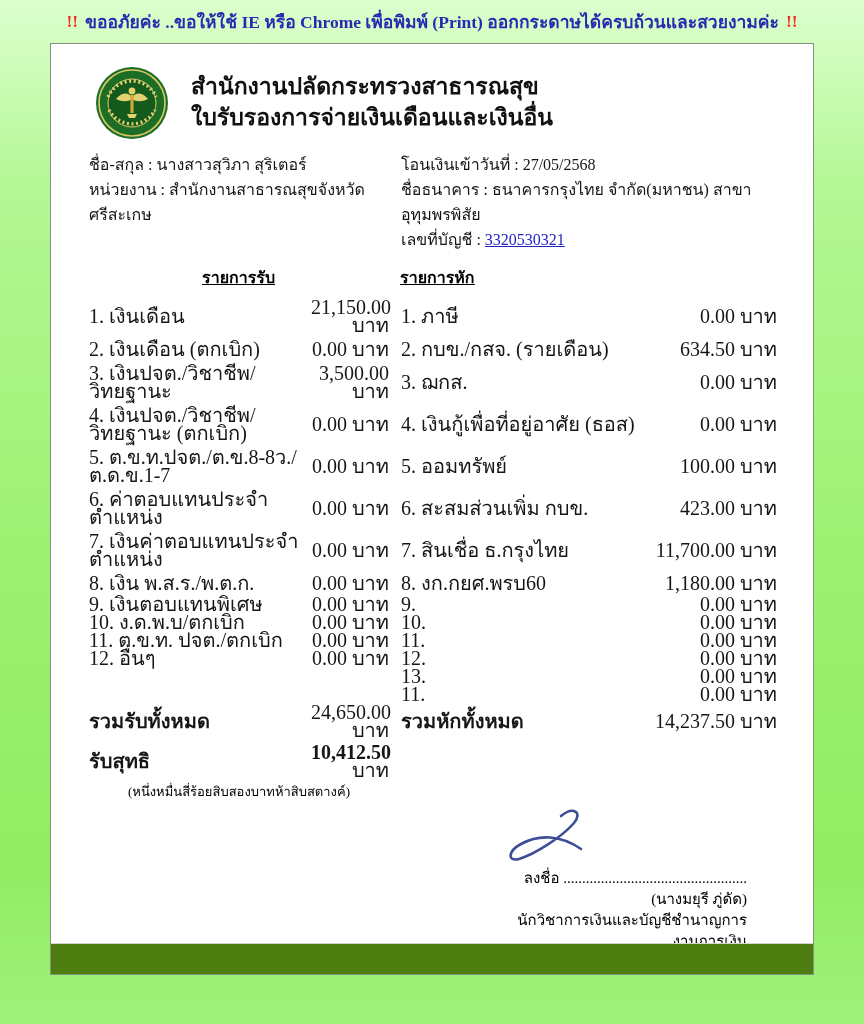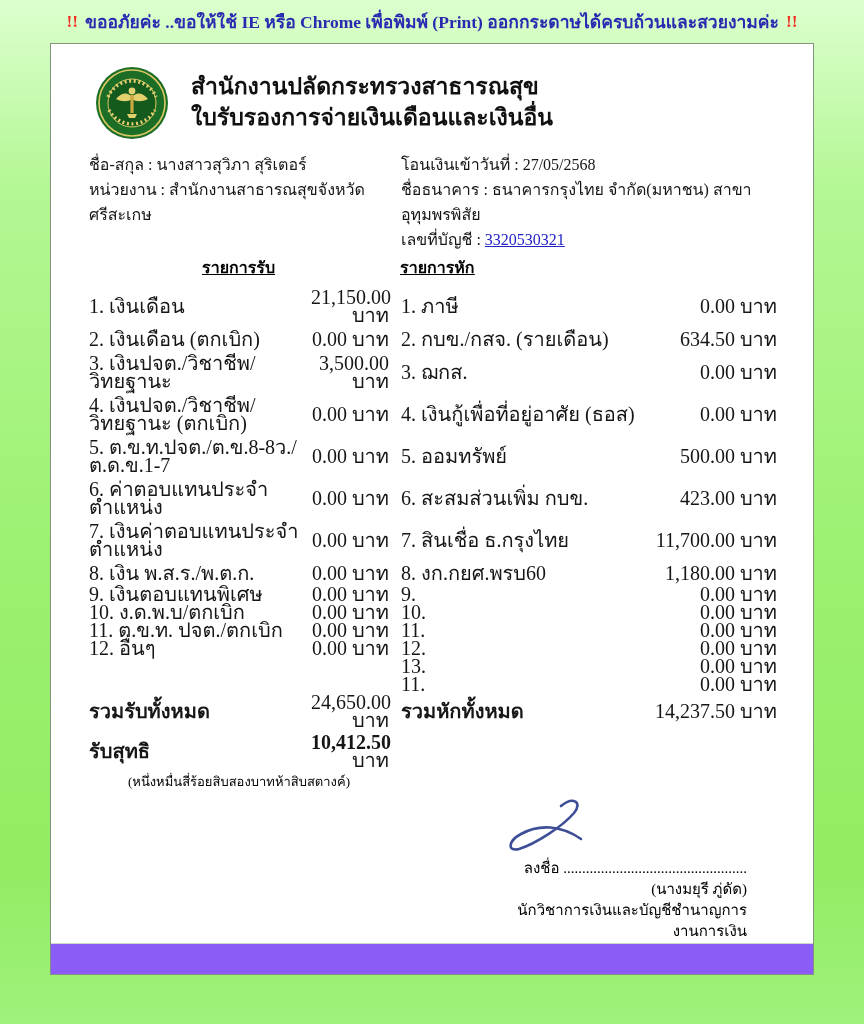--- a/index.html
+++ b/index.html
@@ -18,21 +18,21 @@
     font-weight: bold; font-size: 17.5px;
     white-space: nowrap;
   }
   .banner .bang { color: #f03022; }
   .banner .msg  { color: #2a2ab0; margin: 0 7px; }
 
   
   .card {
     position: absolute; left: 50px; top: 43px;
     width: 764px; height: 932px;
-    background: #8b5cf6;
+    background: #4d7c0f;
     border: 1px solid #83937f;
   }
   .doc {
     background: #ffffff;
     height: 900px; overflow: hidden;
     padding: 22px 38px 0 38px;
     border-bottom: 1px solid #cdd8c6;
   }
 
   
@@ -43,21 +43,21 @@
     font-weight: bold; font-size: 23px; line-height: 31px;
     color: #111; padding-top: 5px;
   }
 
   
   .info-grid { display: grid; grid-template-columns: 312px 1fr; margin-top: 12px; }
   .info-line { font-size: 16px; line-height: 25px; color: #161616; }
   .account-link { color: #2323c8; text-decoration: underline; cursor: pointer; }
 
   
-  .section-headers { display: flex; margin-top: 3px; text-decoration: underline; }
+  .section-headers { display: flex; margin-top: 13px; text-decoration: underline; }
   .sh-left  { width: 300px; text-align: center; }
   .sh-gap   { width: 12px; }
   .sh-right { width: 376px; text-align: left; }
   .sh { font-size: 16px; font-weight: bold; text-decoration: underline; }
 
   
   .items-grid, .totals-grid, .net-grid {
     display: grid;
     grid-template-columns: 222px 78px 12px 248px 128px;
     align-items: center;
@@ -151,21 +151,21 @@
         <div class="cell rvalue rowpad">0.00 บาท</div>
         <div class="cell llabel rowpad">4. เงินปจต./วิชาชีพ/วิทยฐานะ (ตกเบิก)</div>
         <div class="cell lvalue rowpad">0.00 บาท</div>
         <div class="cell spacer"></div>
         <div class="cell rlabel rowpad">4. เงินกู้เพื่อที่อยู่อาศัย (ธอส)</div>
         <div class="cell rvalue rowpad">0.00 บาท</div>
         <div class="cell llabel rowpad">5. ต.ข.ท.ปจต./ต.ข.8-8ว./ต.ด.ข.1-7</div>
         <div class="cell lvalue rowpad">0.00 บาท</div>
         <div class="cell spacer"></div>
         <div class="cell rlabel rowpad">5. ออมทรัพย์</div>
-        <div class="cell rvalue rowpad">500.00 บาท</div>
+        <div class="cell rvalue rowpad">100.00 บาท</div>
         <div class="cell llabel rowpad">6. ค่าตอบแทนประจำตำแหน่ง</div>
         <div class="cell lvalue rowpad">0.00 บาท</div>
         <div class="cell spacer"></div>
         <div class="cell rlabel rowpad">6. สะสมส่วนเพิ่ม กบข.</div>
         <div class="cell rvalue rowpad">423.00 บาท</div>
         <div class="cell llabel rowpad">7. เงินค่าตอบแทนประจำตำแหน่ง</div>
         <div class="cell lvalue rowpad">0.00 บาท</div>
         <div class="cell spacer"></div>
         <div class="cell rlabel rowpad">7. สินเชื่อ ธ.กรุงไทย</div>
         <div class="cell rvalue rowpad">11,700.00 บาท</div>

